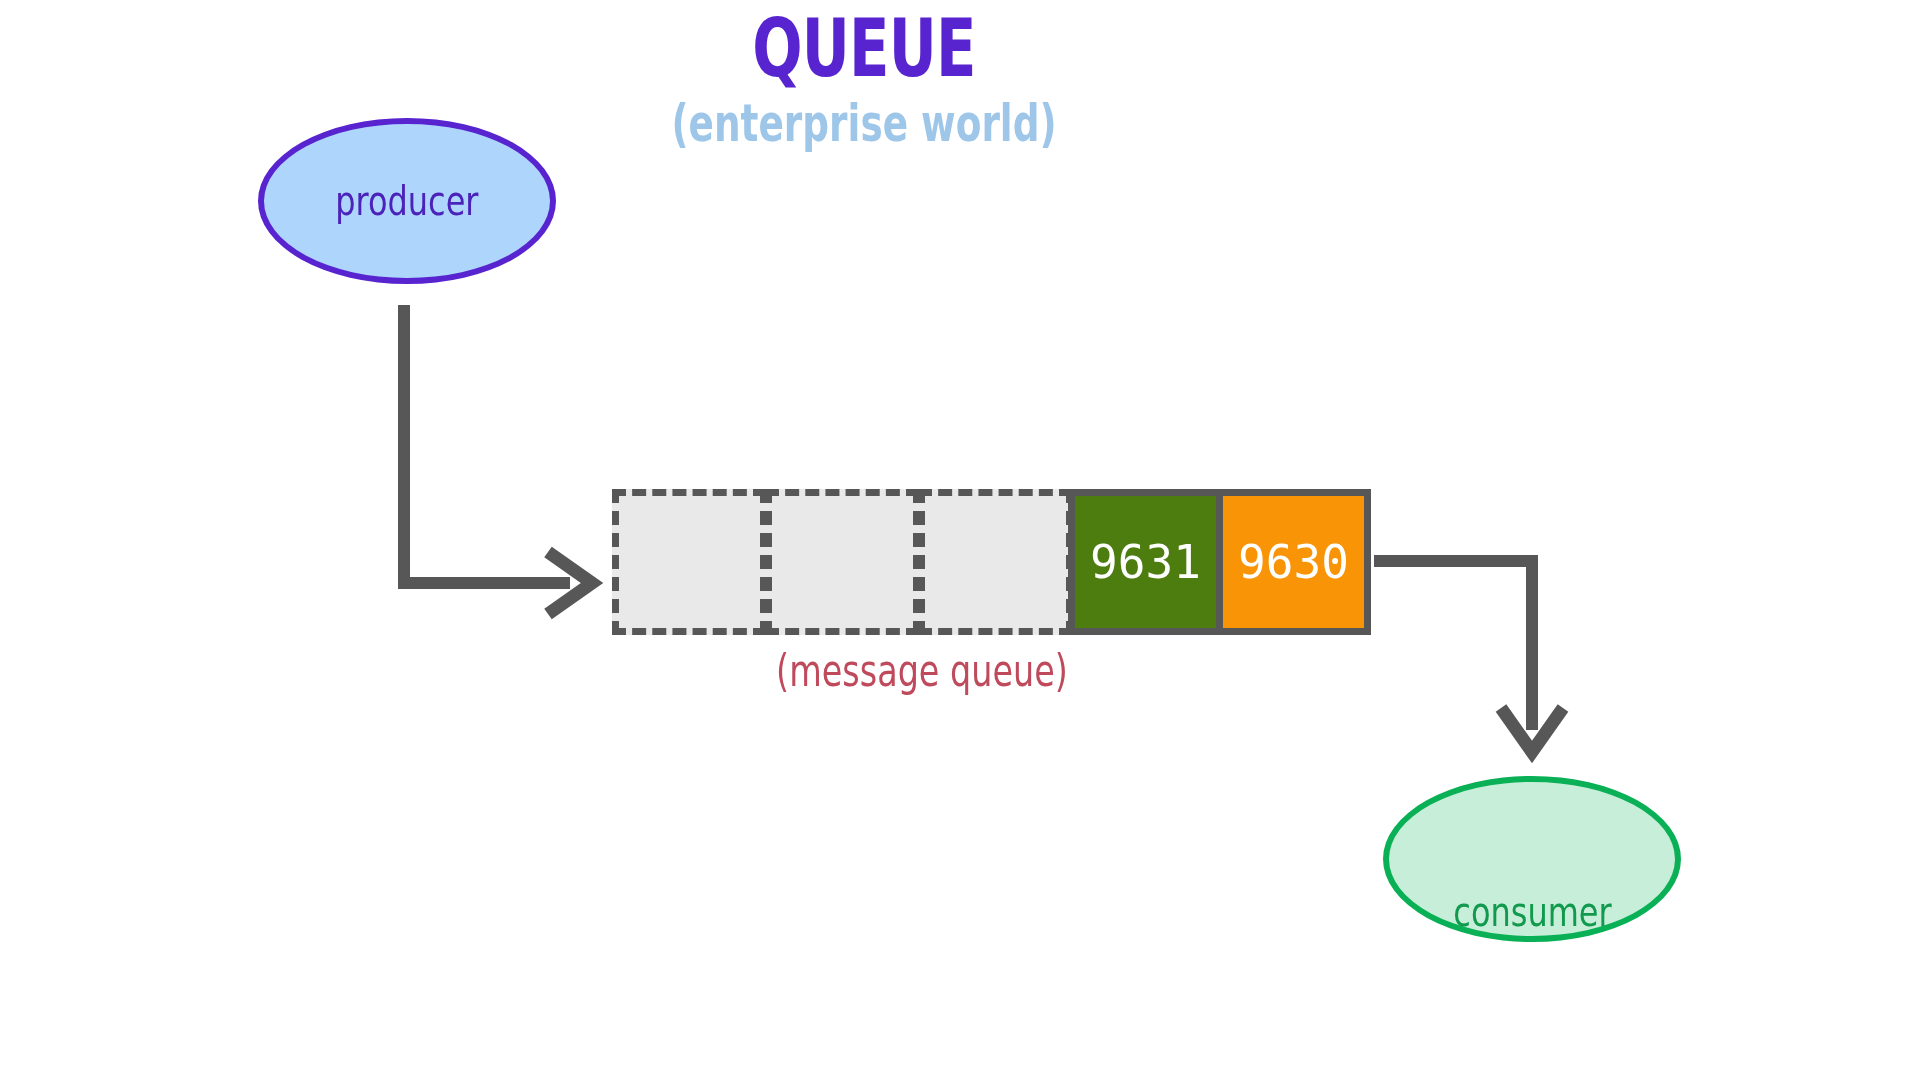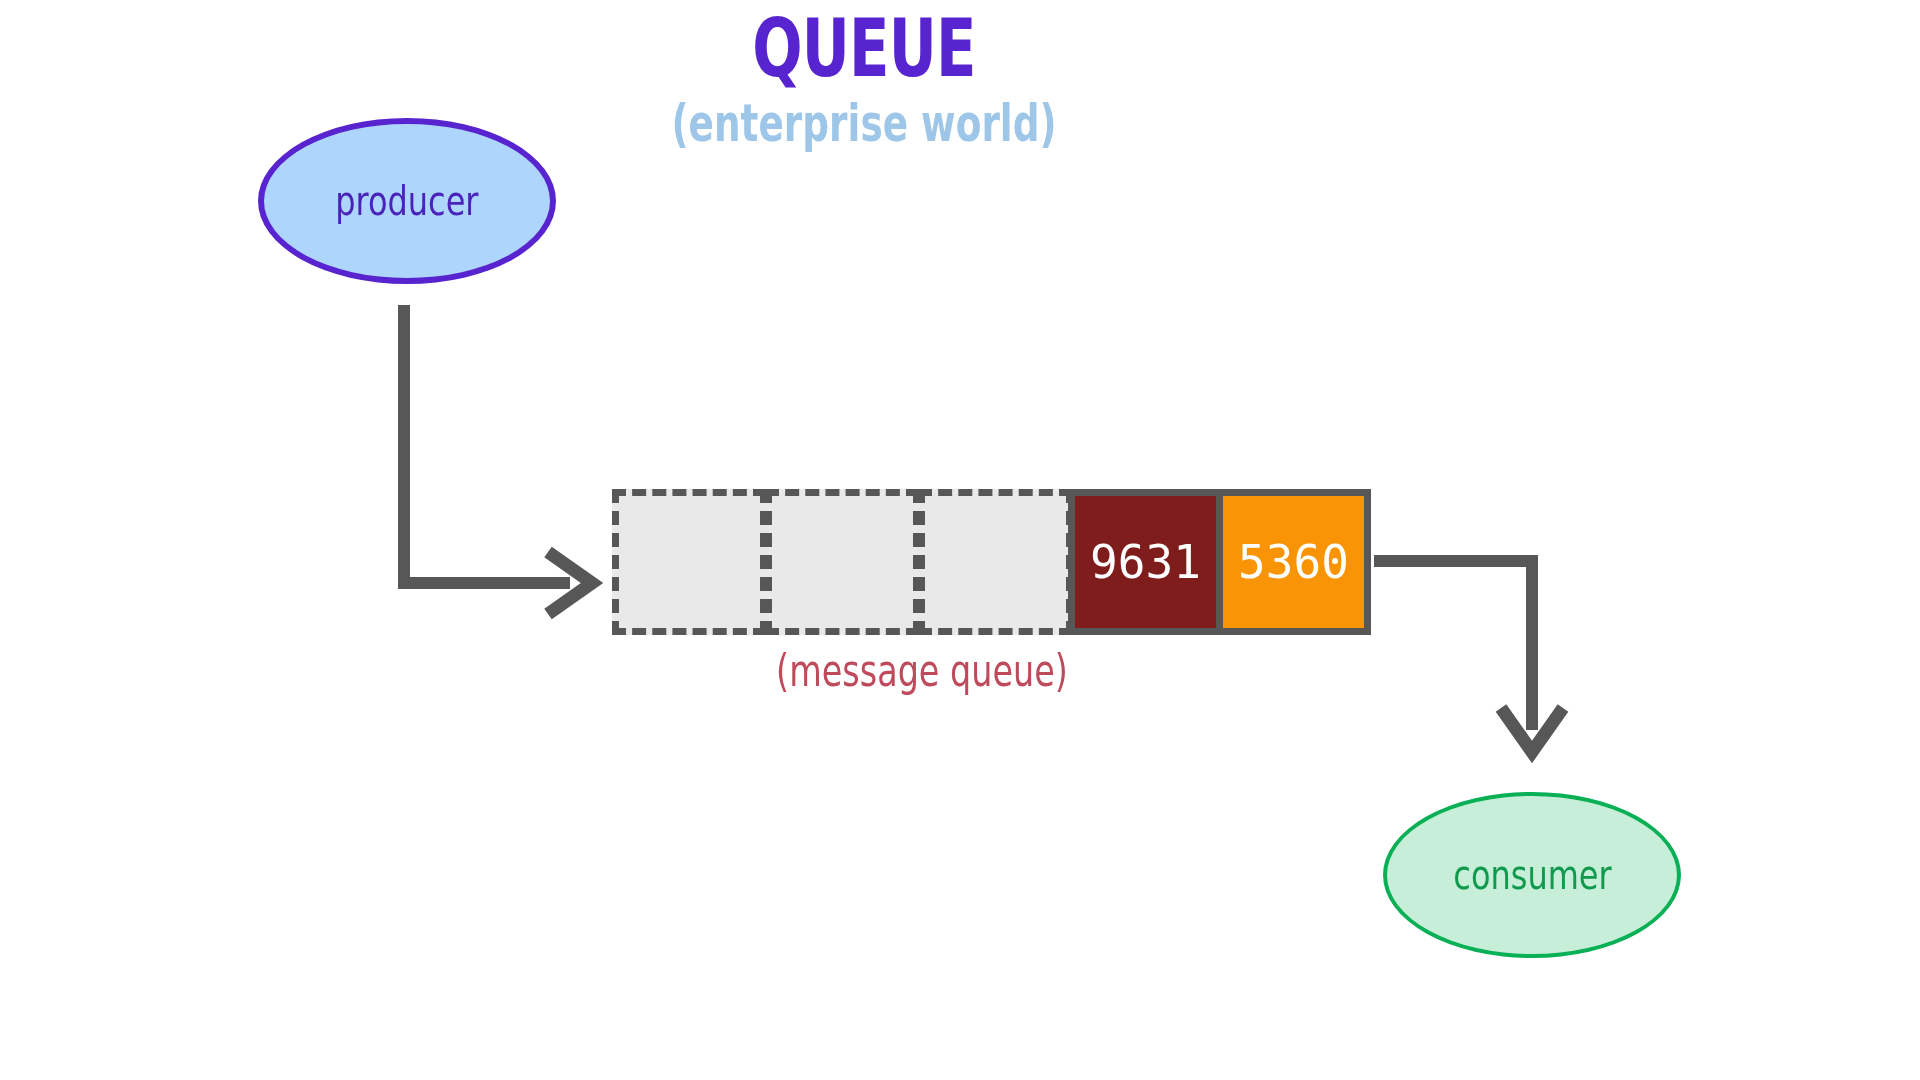--- a/index.html
+++ b/index.html
@@ -75,25 +75,26 @@
     height: 166px;
     background: #aed6fd;
     border: 6px solid #5824cf;
   }
   #producer-node .node-label {
     color: #4b23bb;
     font-size: 41px;
   }
   #consumer-node {
     left: 1383px;
-    top: 792px;
+    top: 776px;
     width: 298px;
     height: 166px;
     background: #c6eed8;
-    border: 4px solid #1d4ed8;
+    border: 6px solid #1d4ed8;
+    align-items: flex-end;
   }
   #consumer-node .node-label {
     color: #119a4e;
     font-size: 41px;
   }
 
   
   #queue-row {
     position: absolute;
     left: 612px;
@@ -190,23 +191,23 @@
   <div id="queue-row">
     <div class="queue-cell empty" style="background: rgb(233, 233, 233); border-color: rgb(87, 87, 87);">
       <span class="cell-value"></span>
     </div>
     <div class="queue-cell empty" style="background: rgb(233, 233, 233); border-color: rgb(87, 87, 87);">
       <span class="cell-value"></span>
     </div>
     <div class="queue-cell empty" style="background: rgb(233, 233, 233); border-color: rgb(87, 87, 87);">
       <span class="cell-value"></span>
     </div>
-    <div class="queue-cell filled" id="cell-9631" style="background: #7f1d1d; border-color: rgb(87, 87, 87);">
+    <div class="queue-cell filled" id="cell-9631" style="background: #4d7c0f; border-color: rgb(87, 87, 87);">
       <span class="cell-value">9631</span>
     </div>
     <div class="queue-cell filled" id="cell-9630" style="background: rgb(248, 148, 6); border-color: rgb(87, 87, 87);">
-      <span class="cell-value">5360</span>
+      <span class="cell-value">9630</span>
     </div>
   </div>
 
   <div id="queue-caption" style="color: rgb(191, 74, 92);">(message queue)</div>
 
 </div>
 
 </body></html>

